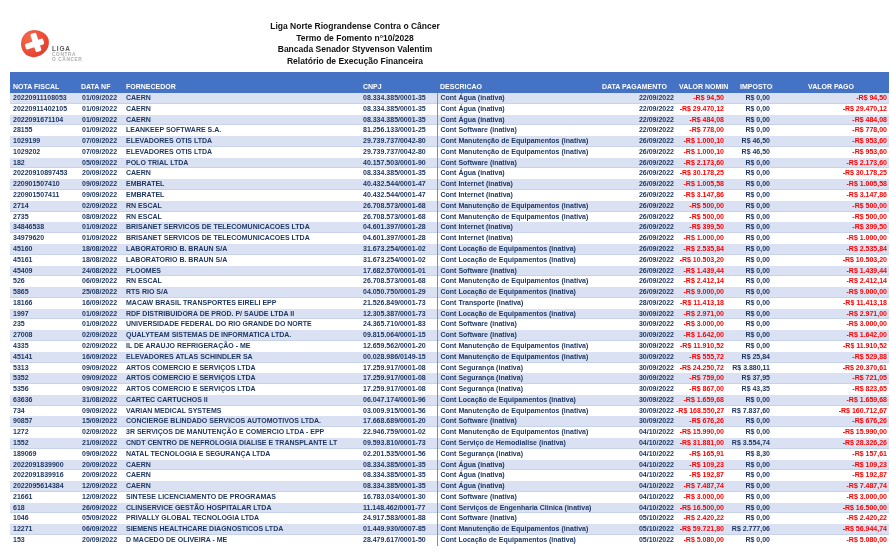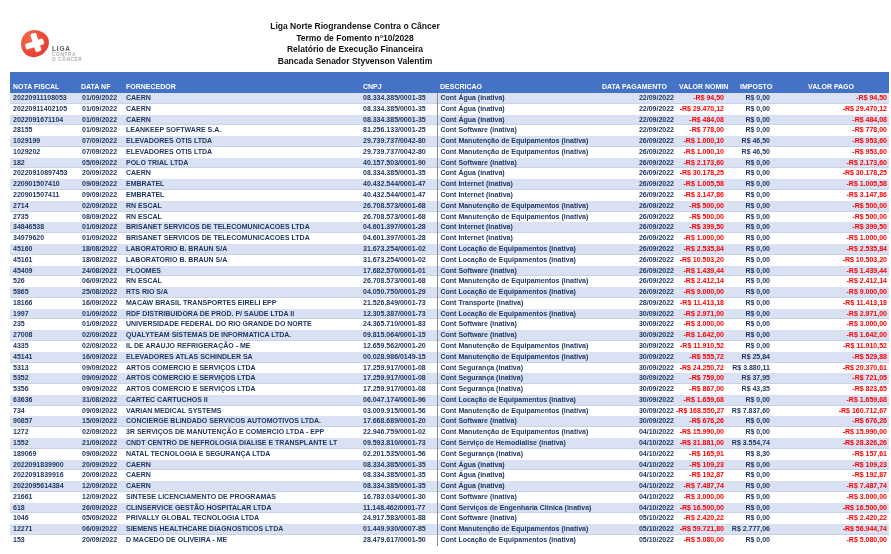--- a/index.html
+++ b/index.html
@@ -65,22 +65,22 @@
     <div class="logo-text">
       <div class="l1">LIGA</div>
       <div class="l2">CONTRA</div>
       <div class="l3">O CÂNCER</div>
     </div>
   </div>
 
   <div class="title-block">
     <div>Liga Norte Riograndense Contra o Câncer</div>
     <div>Termo de Fomento n°10/2028</div>
+    <div>Bancada Senador Styvenson Valentim</div>
     <div>Relatório de Execução Financeira</div>
-    <div>Bancada Senador Styvenson Valentim</div>
   </div>
 
   <table class="report">
     <colgroup>
       <col style="width:68px">
         <col style="width:45px">
         <col style="width:237px">
       <col style="width:77px">
         <col style="width:163px">
         <col style="width:76px">

